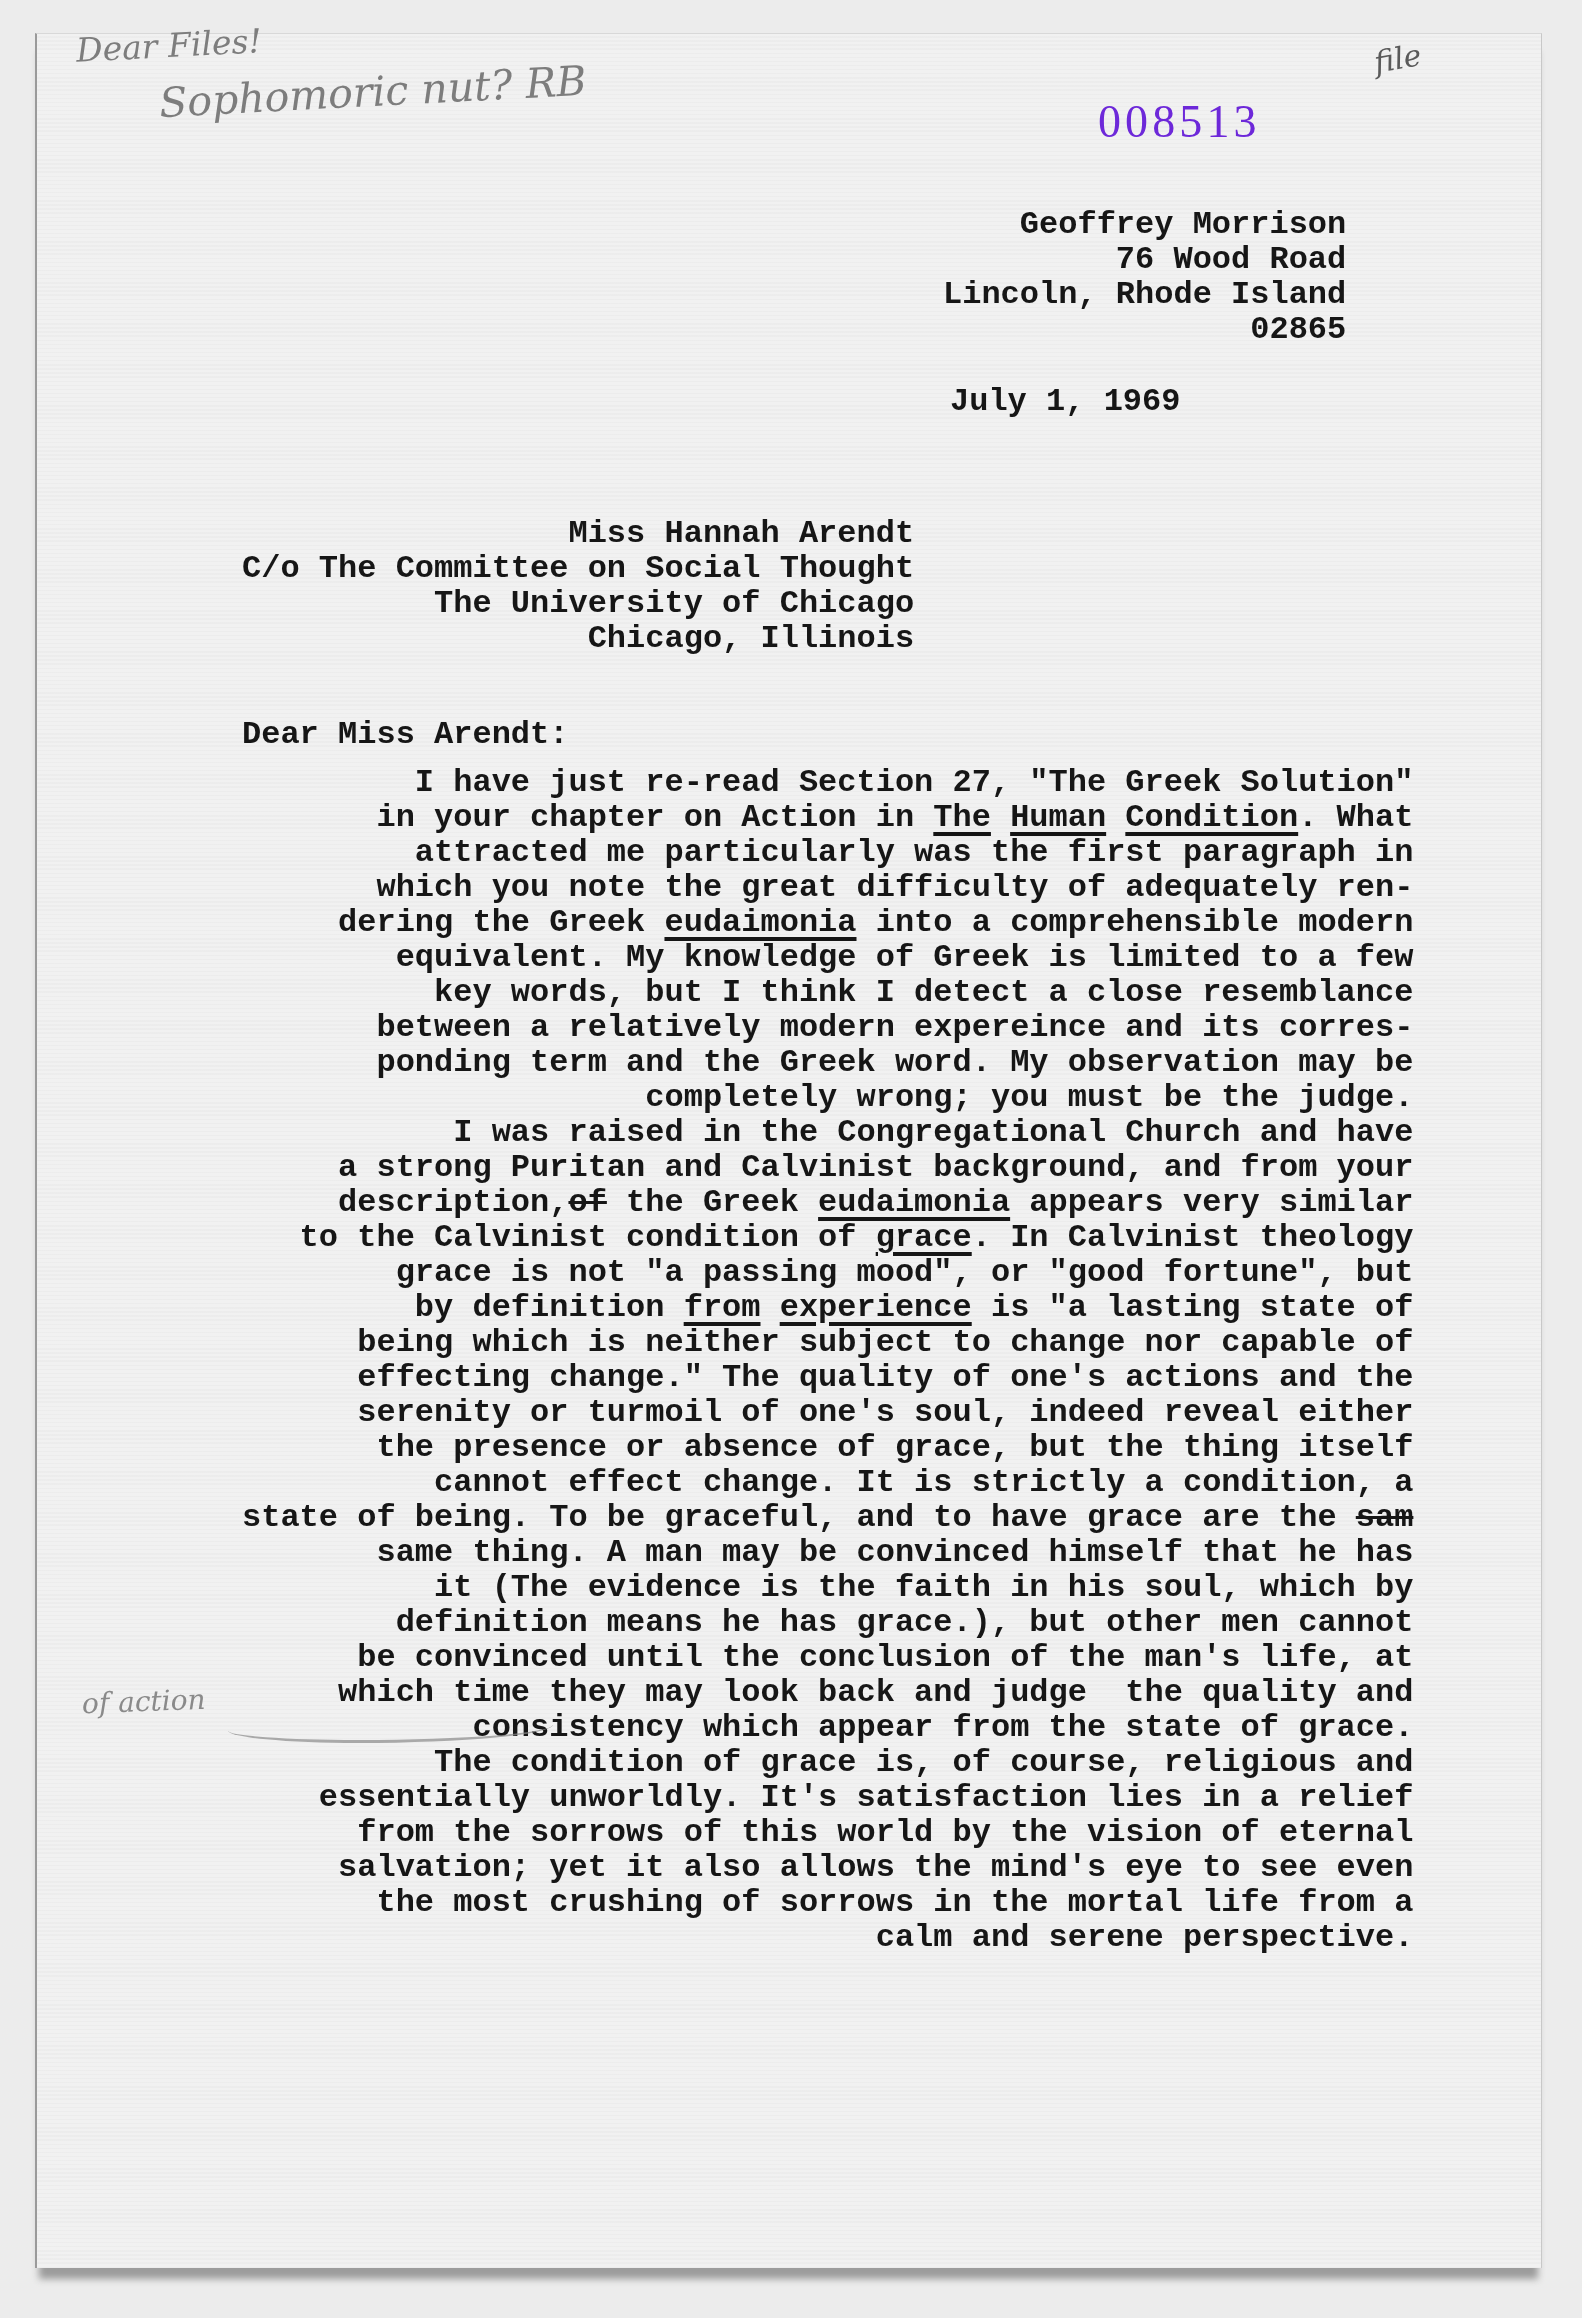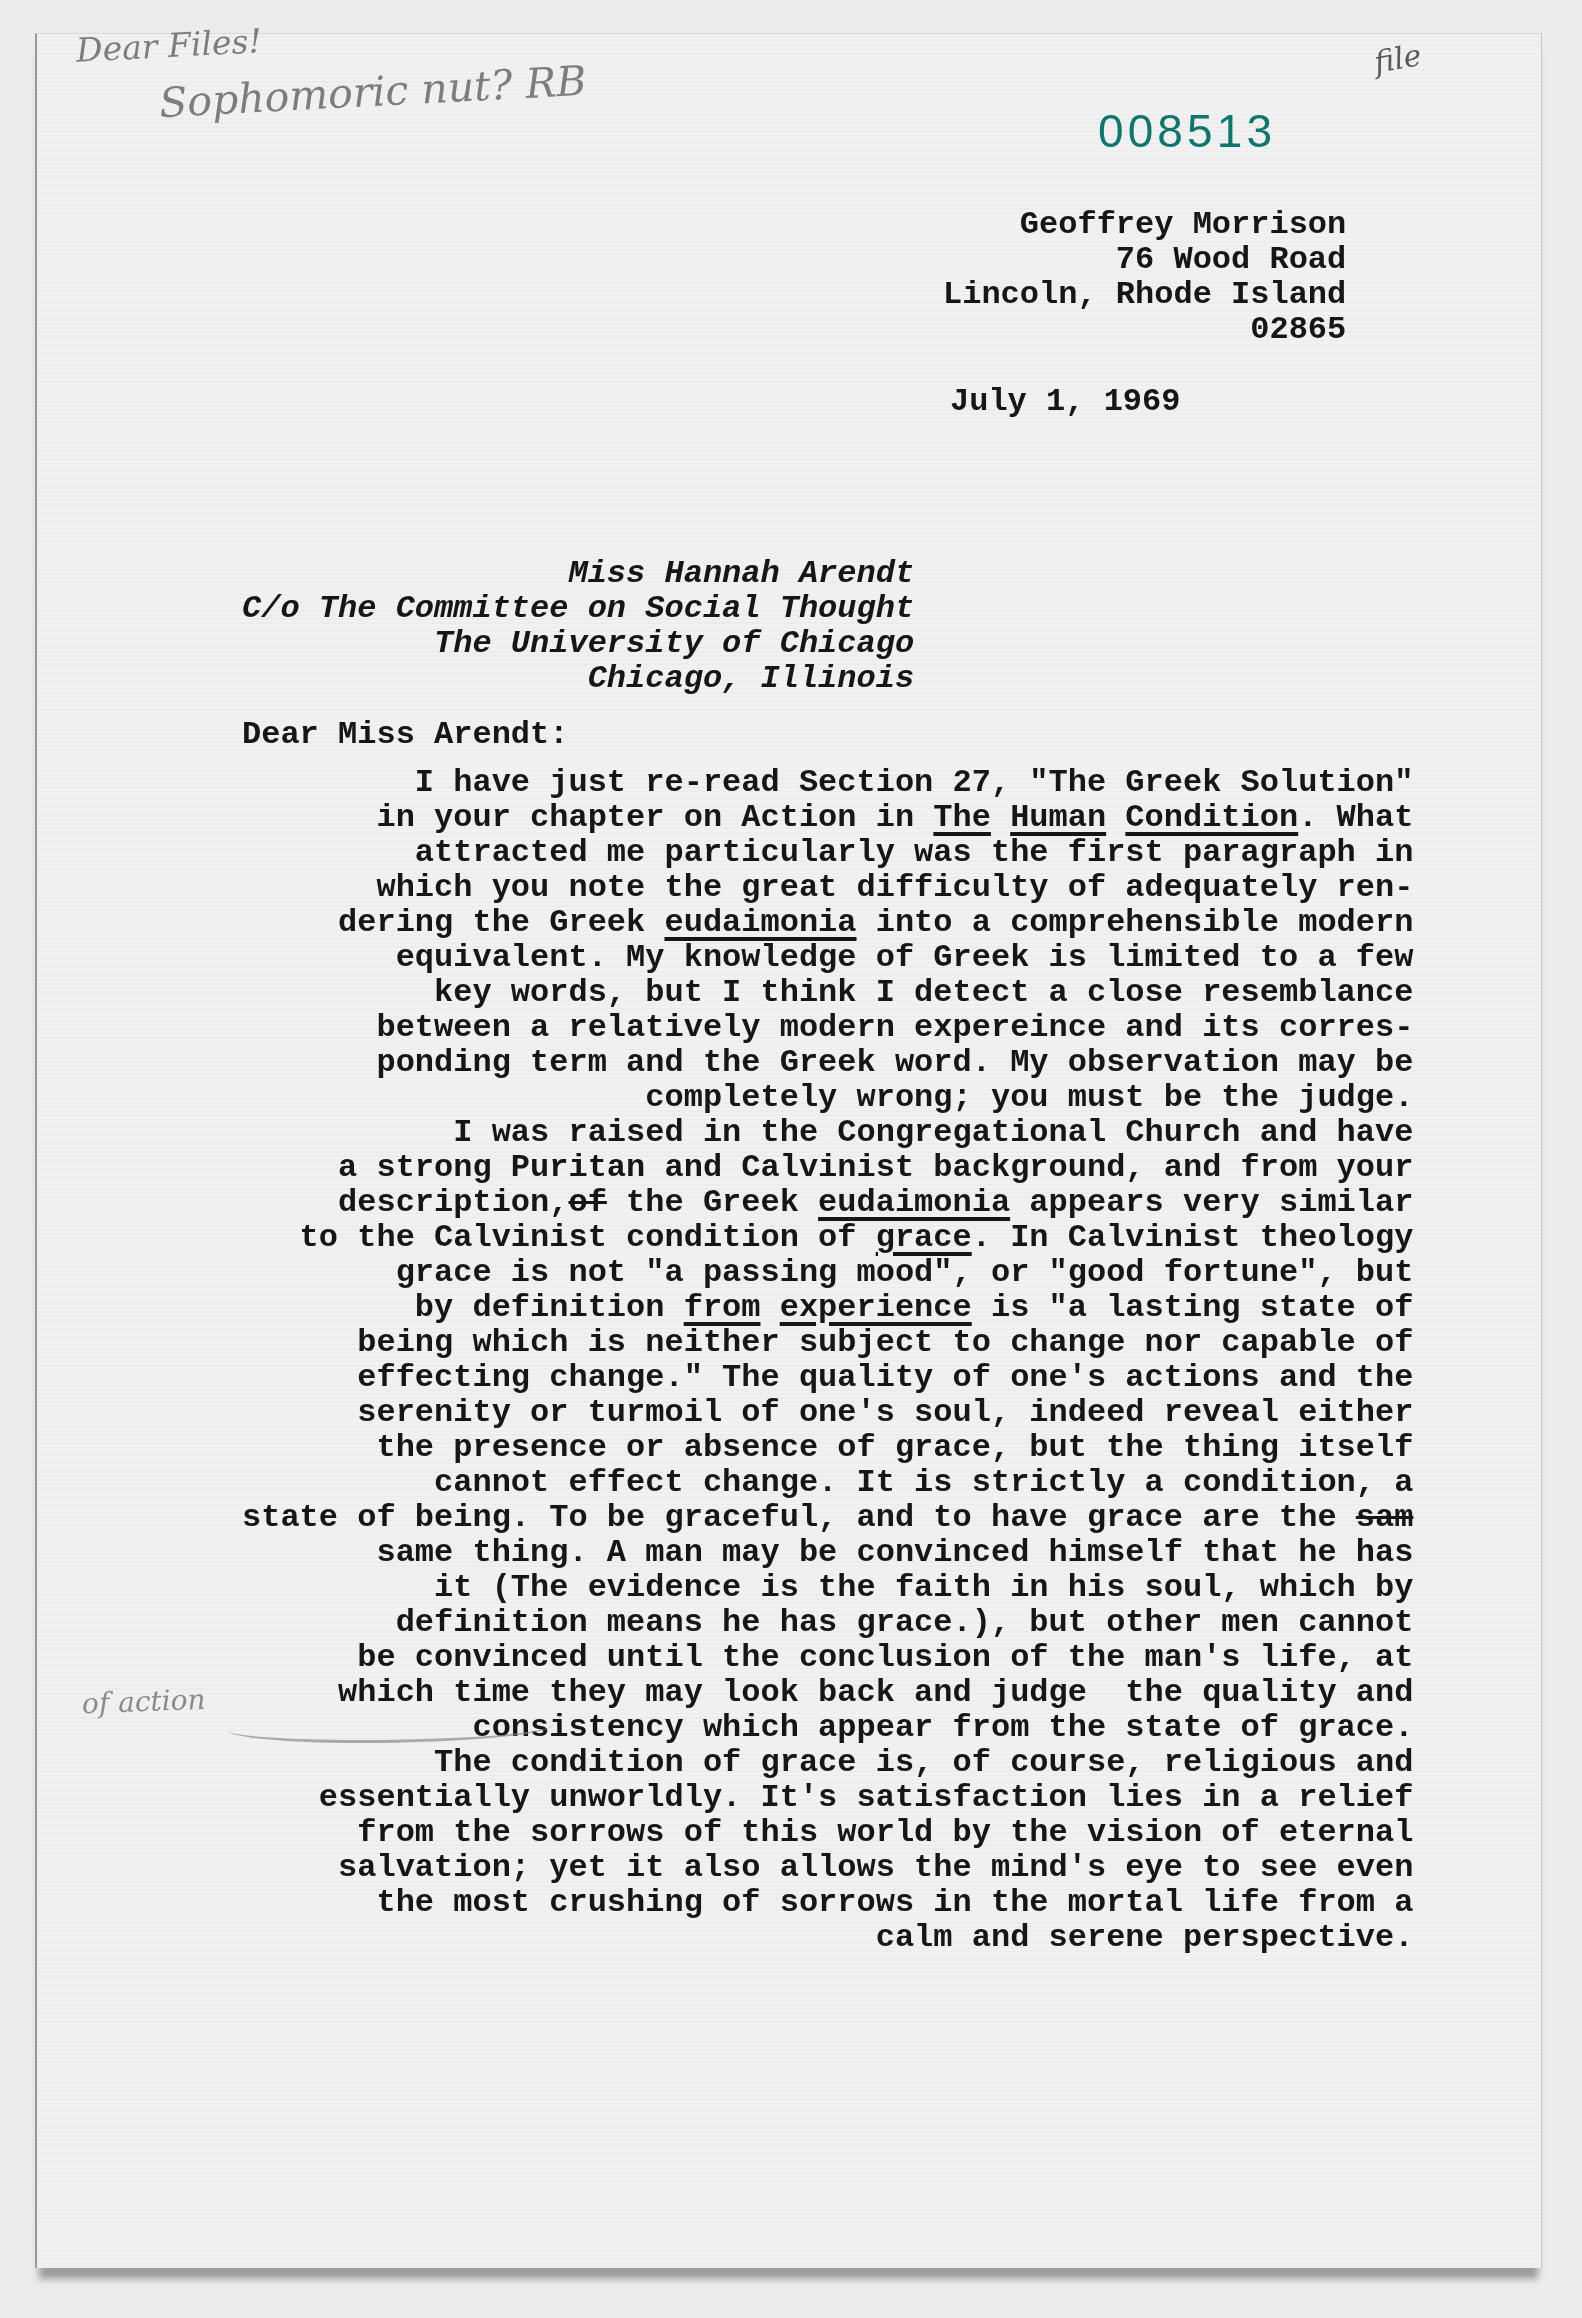--- a/index.html
+++ b/index.html
@@ -27,37 +27,37 @@
     color: #7d7d7d;
     transform: rotate(-3deg);
     white-space: nowrap;
   }
   .hand1 { left: 76px; top: 26px; font-size: 33px; }
   .hand2 { left: 159px; top: 68px; font-size: 41px; }
   .hand-file { left: 1374px; top: 41px; font-size: 30px; transform: rotate(-10deg); color: #5a5a5a; }
   .hand-margin { left: 82px; top: 1685px; font-size: 28px; transform: rotate(-2deg); color: #8a8a8a; }
   .docnum {
     position: absolute; left: 1098px; top: 95px;
-    font-family: Liberation Sans, sans-serif;
-    font-size: 46px; letter-spacing: 4.1px; color: #0f766e; margin-top: 9px;
+    font-family: Liberation Serif, serif;
+    font-size: 46px; letter-spacing: 4.1px; color: #6d28d9;
   }
   .typed {
     font-family: "Liberation Mono", "DejaVu Sans Mono", monospace;
     font-weight: bold;
     font-size: 32px;
     line-height: 35px;
     color: #161616;
     white-space: pre;
     position: absolute;
     text-align: right;
   }
   .sender { left: 943px; top: 207px; }
   .sender .zip { padding-left: 275px; }
   .date { left: 943px; top: 384px; margin-left: 7px; }
-  .recipient { left: 242px; top: 556px; font-style: italic; }
+  .recipient { left: 242px; top: 516px; }
   .salutation { left: 242px; top: 717px; }
   .body { left: 242px; top: 765px; }
   .line { display: block; height: 35px; }
   .indent { padding-left: 104px; }
   .u { text-decoration: underline; text-decoration-thickness: 3.5px; text-underline-offset: 5.5px; }
   .strike { text-decoration: line-through; text-decoration-thickness: 2.8px; }
   .wavy-mark {
     position: absolute; left: 228px; top: 1712px; width: 325px; height: 28px;
     border-bottom: 3.5px solid #8c8c8c; border-radius: 0 0 60% 40%;
     opacity: 0.7;

